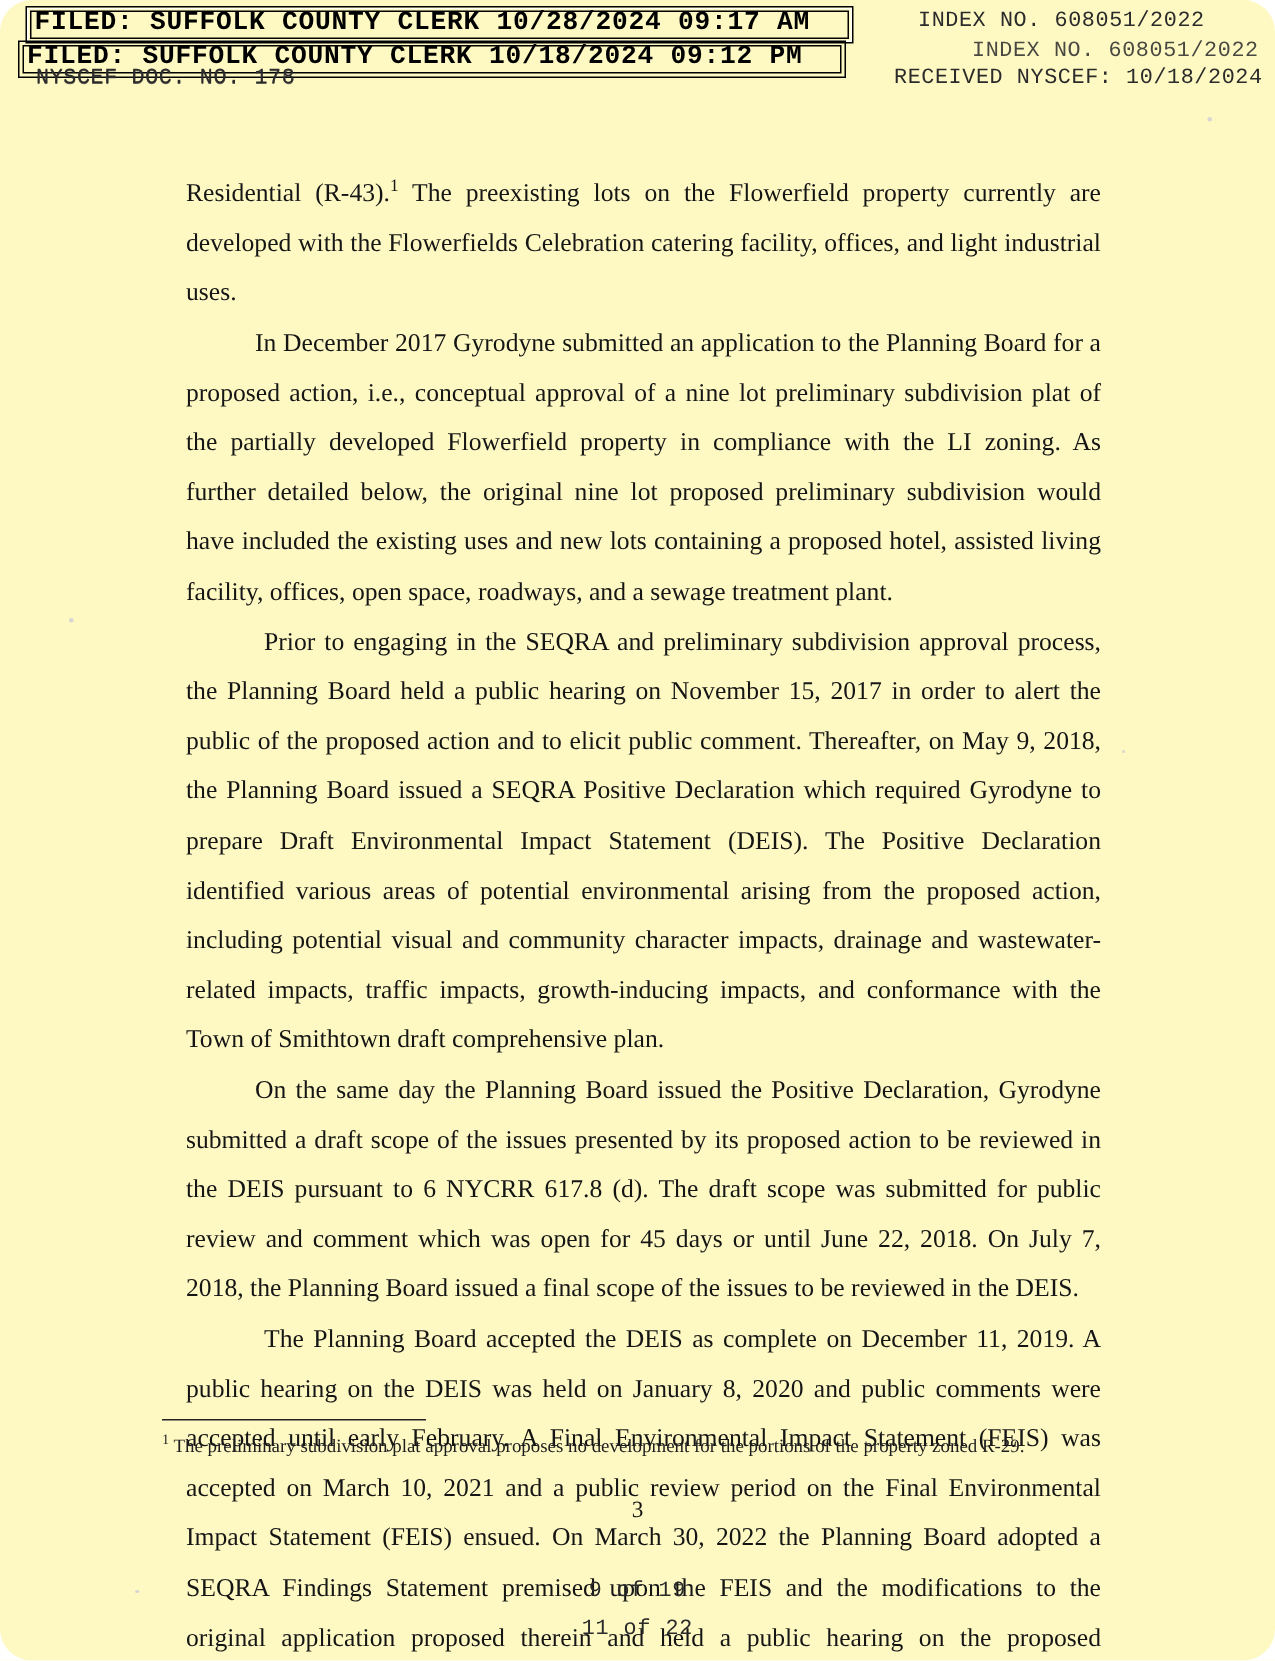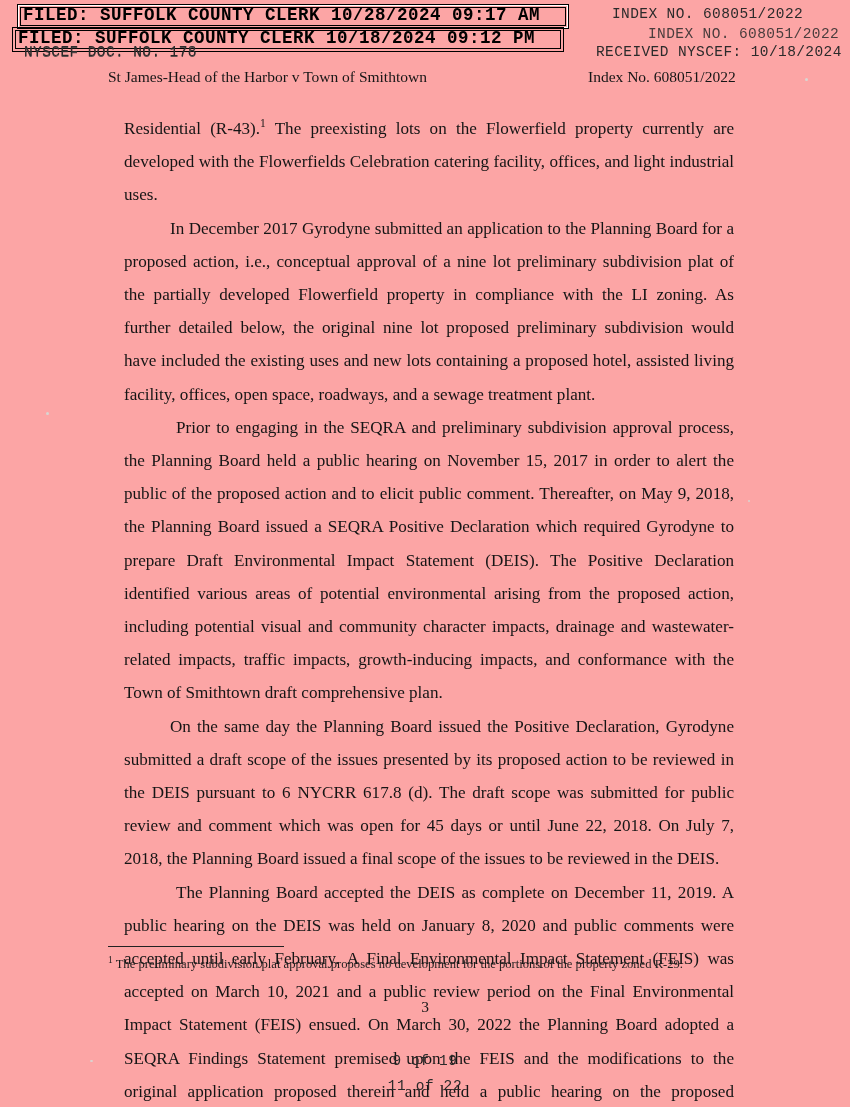--- a/index.html
+++ b/index.html
@@ -12,21 +12,22 @@
     height: 1107px;
     position: relative;
     font-family: "Liberation Serif", "DejaVu Serif", serif;
     color: #1a1a1a;
     overflow: hidden;
   }
 
   .page {
     position: absolute;
     inset: 0;
-    background: #fca5a5;
+    background: #fef9c3;
+    border-radius: 21px;
   }
 
   
   .stamp-layer {
     position: absolute;
     top: 0;
     left: 0;
     width: 850px;
     height: 62px;
   }
@@ -236,24 +237,20 @@
     <div class="nyscef-doc">NYSCEF DOC. NO. 178</div>
 
     <div class="index-line index-top">INDEX NO. 608051/2022</div>
 
 
     <div class="index-line index-overlay">INDEX NO. 608051/2022</div>
 
     <div class="index-line received-b">RECEIVED NYSCEF: 10/18/2024</div>
   </div>
 
-  <div class="running-head">
-    <div class="case-caption">St James-Head of the Harbor v Town of Smithtown</div>
-    <div class="index-caption">Index No. 608051/2022</div>
-  </div>
 
   <div class="body-text">
 
     <p class="para"><span>Residential (R-43).</span><span class="fn-ref">1</span><span> The preexisting lots on the Flowerfield property currently are developed with the Flowerfields Celebration catering facility, offices, and light industrial uses.</span></p>
 
     <p class="para indent">In December 2017 Gyrodyne submitted an application to the Planning Board for a proposed action, i.e., conceptual approval of a nine lot preliminary subdivision plat of the partially developed Flowerfield property in compliance with the LI zoning. As further detailed below, the original nine lot proposed preliminary subdivision would have included the existing uses and new lots containing a proposed hotel, assisted living facility, offices, open space, roadways, and a sewage treatment plant.</p>
 
     <p class="para indent-wide">Prior to engaging in the SEQRA and preliminary subdivision approval process, the Planning Board held a public hearing on November 15, 2017 in order to alert the public of the proposed action and to elicit public comment. Thereafter, on May 9, 2018, the Planning Board issued a SEQRA Positive Declaration which required Gyrodyne to prepare Draft Environmental Impact Statement (DEIS). The Positive Declaration identified various areas of potential environmental arising from the proposed action, including potential visual and community character impacts, drainage and wastewater-related impacts, traffic impacts, growth-inducing impacts, and conformance with the Town of Smithtown draft comprehensive plan.</p>
 
     <p class="para indent">On the same day the Planning Board issued the Positive Declaration, Gyrodyne submitted a draft scope of the issues presented by its proposed action to be reviewed in the DEIS pursuant to 6 NYCRR 617.8 (d). The draft scope was submitted for public review and comment which was open for 45 days or until June 22, 2018. On July 7, 2018, the Planning Board issued a final scope of the issues to be reviewed in the DEIS.</p>

